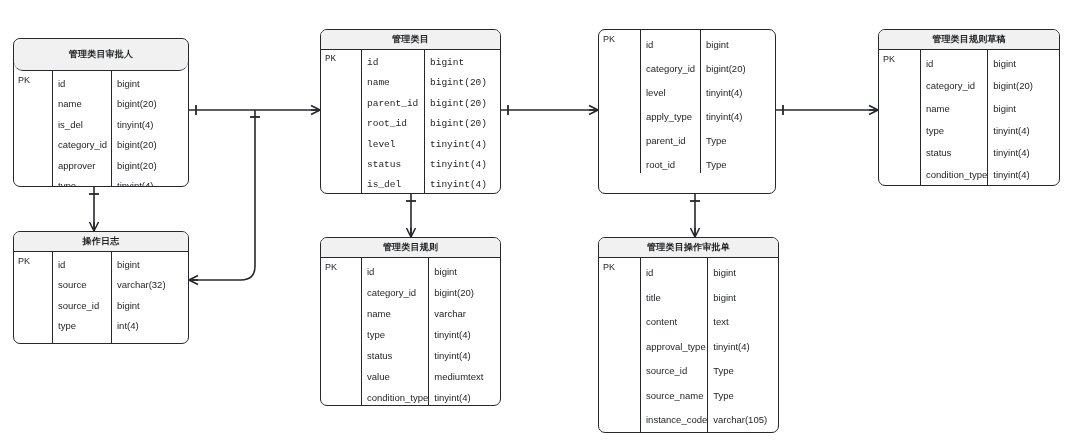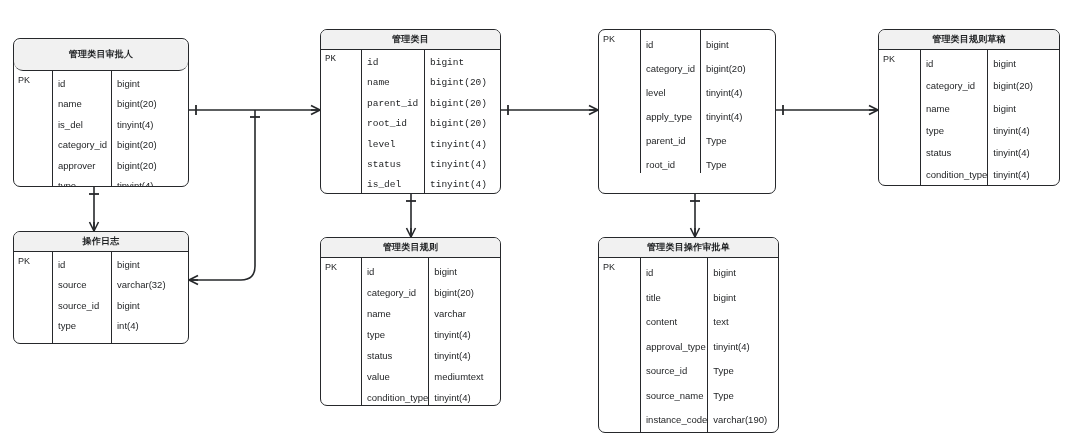--- a/index.html
+++ b/index.html
@@ -269,21 +269,21 @@
           <div class="cell" style="height: 24.5px; line-height: 24.5px;">source_name</div>
           <div class="cell" style="height: 24.5px; line-height: 24.5px;">instance_code</div>
         </div>
         <div class="col-type" style="width: 77px;">
           <div class="cell" style="height: 24.5px; line-height: 24.5px;">bigint</div>
           <div class="cell" style="height: 24.5px; line-height: 24.5px;">bigint</div>
           <div class="cell" style="height: 24.5px; line-height: 24.5px;">text</div>
           <div class="cell" style="height: 24.5px; line-height: 24.5px;">tinyint(4)</div>
           <div class="cell" style="height: 24.5px; line-height: 24.5px;">Type</div>
           <div class="cell" style="height: 24.5px; line-height: 24.5px;">Type</div>
-          <div class="cell" style="height: 24.5px; line-height: 24.5px;">varchar(190)</div>
+          <div class="cell" style="height: 24.5px; line-height: 24.5px;">varchar(105)</div>
         </div>
       </div>
     </div>
     <div class="entity" style="left: 878px; top: 29px; width: 182px; height: 157px;">
       <div class="entity-title" style="height: 20px;">管理类目规则草稿</div>
       <div class="entity-body" style="height: 135px;">
         <div class="col-key" style="width: 42px;">
           <div class="pk-label">PK</div>
         </div>
         <div class="col-field">

